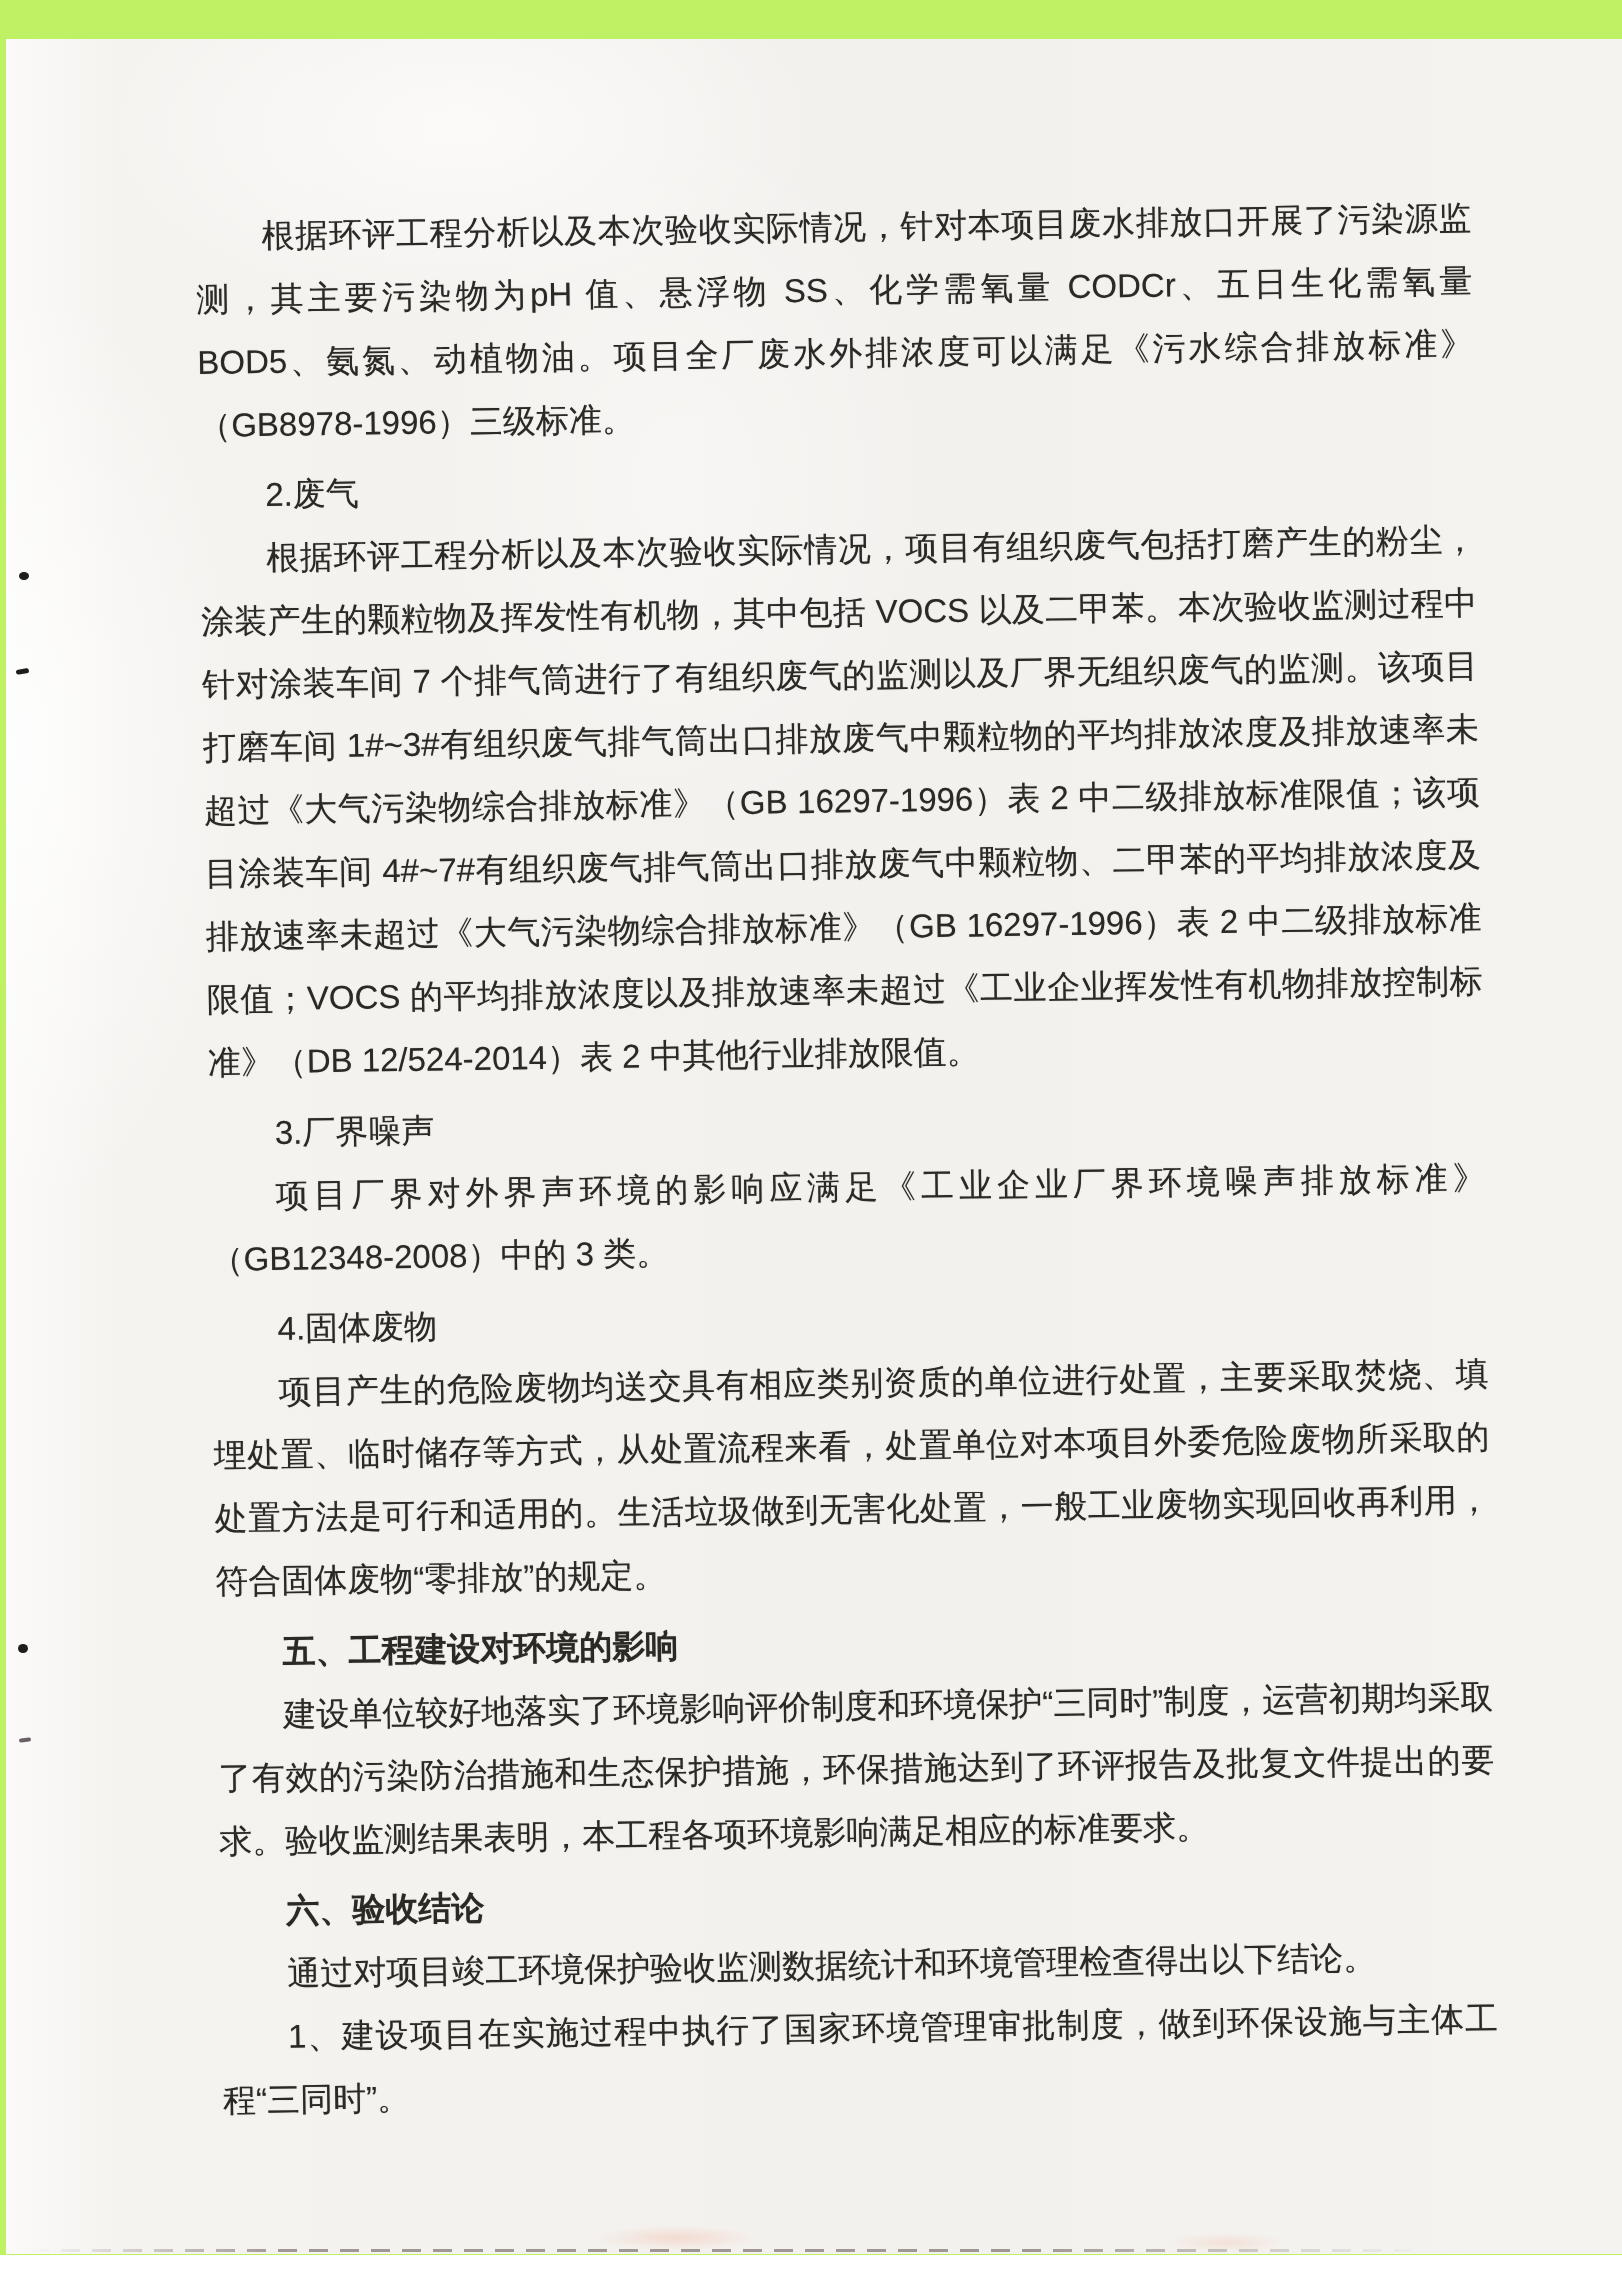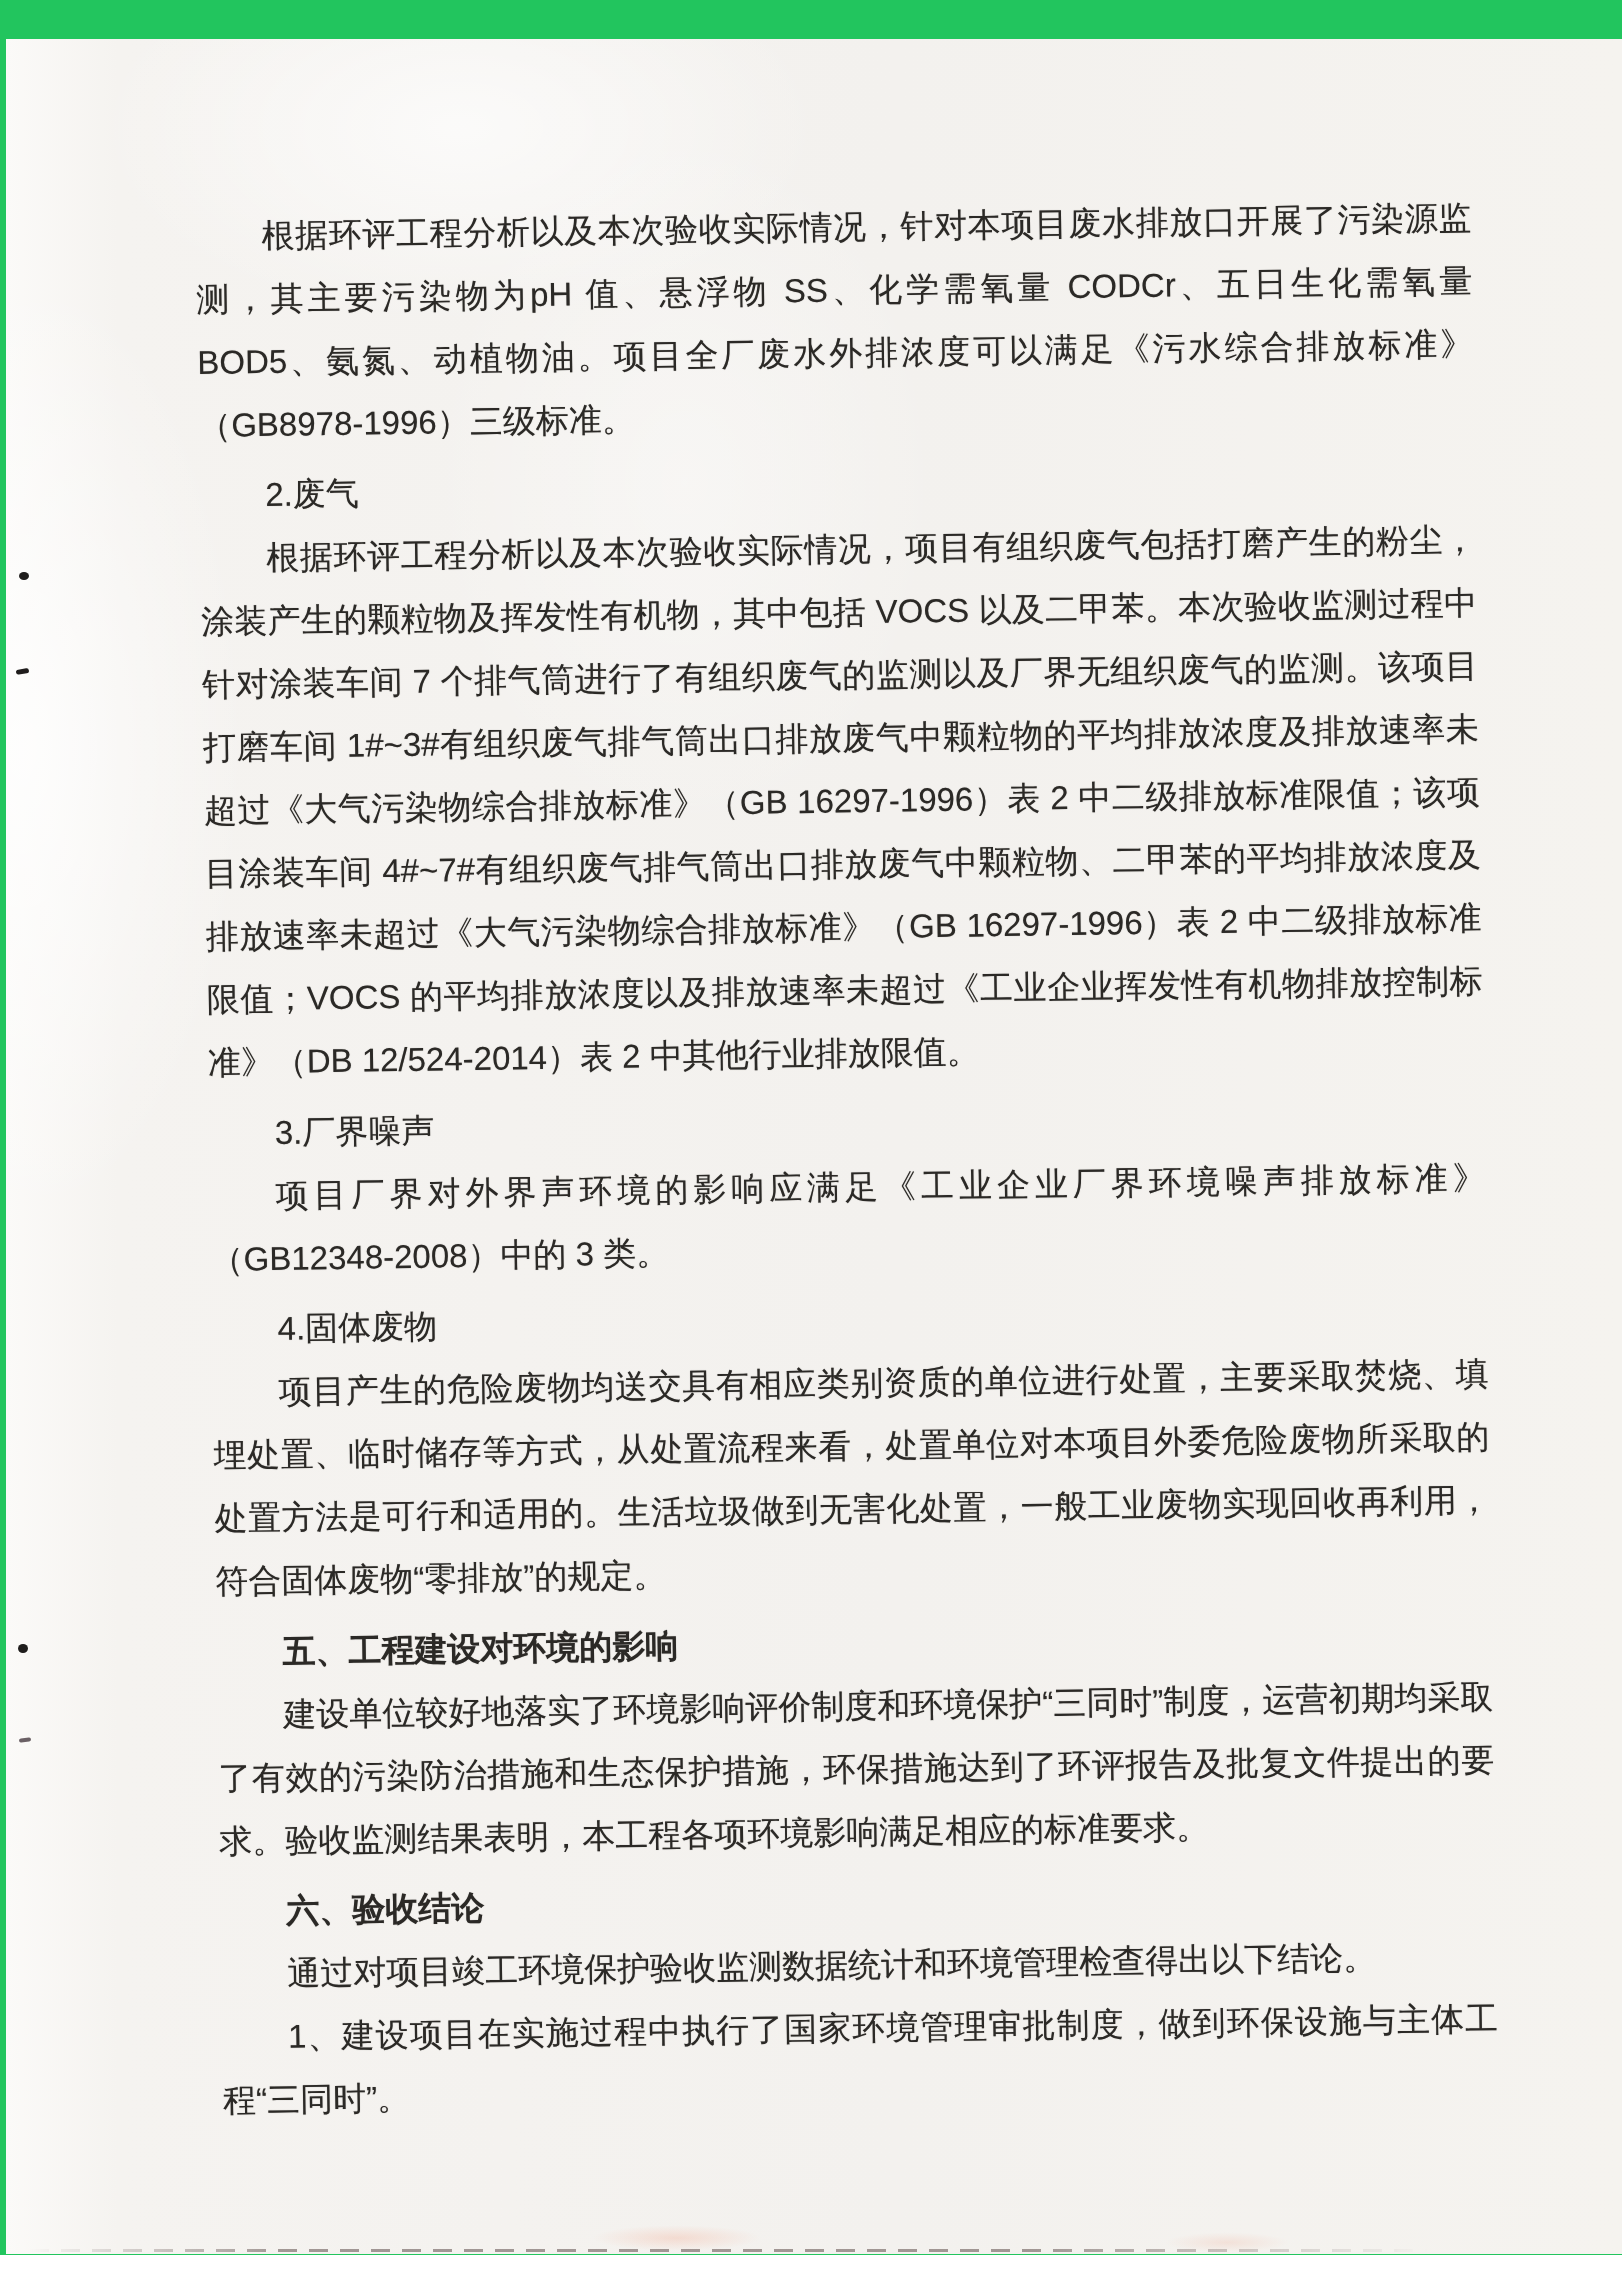--- a/index.html
+++ b/index.html
@@ -5,21 +5,21 @@
 <style>
   html, body { margin: 0; padding: 0; }
   body {
     width: 1622px; height: 2295px;
     background: #ffffff;
     font-family: "Liberation Sans", "DejaVu Sans", serif;
   }
   .page {
     position: relative;
     width: 1622px; height: 2295px;
-    background: #22c55e;
+    background: #bef264;
     overflow: hidden;
   }
   
   .paper {
     position: absolute;
     left: 6px; top: 39px;
     width: 1616px; height: 2215px;
     background:
       radial-gradient(520px 282px at 28% 4%, rgba(255,255,255,0.65), rgba(255,255,255,0) 70%),
       radial-gradient(312px 669px at 1% 32%, rgba(255,255,255,0.75), rgba(255,255,255,0) 72%),

